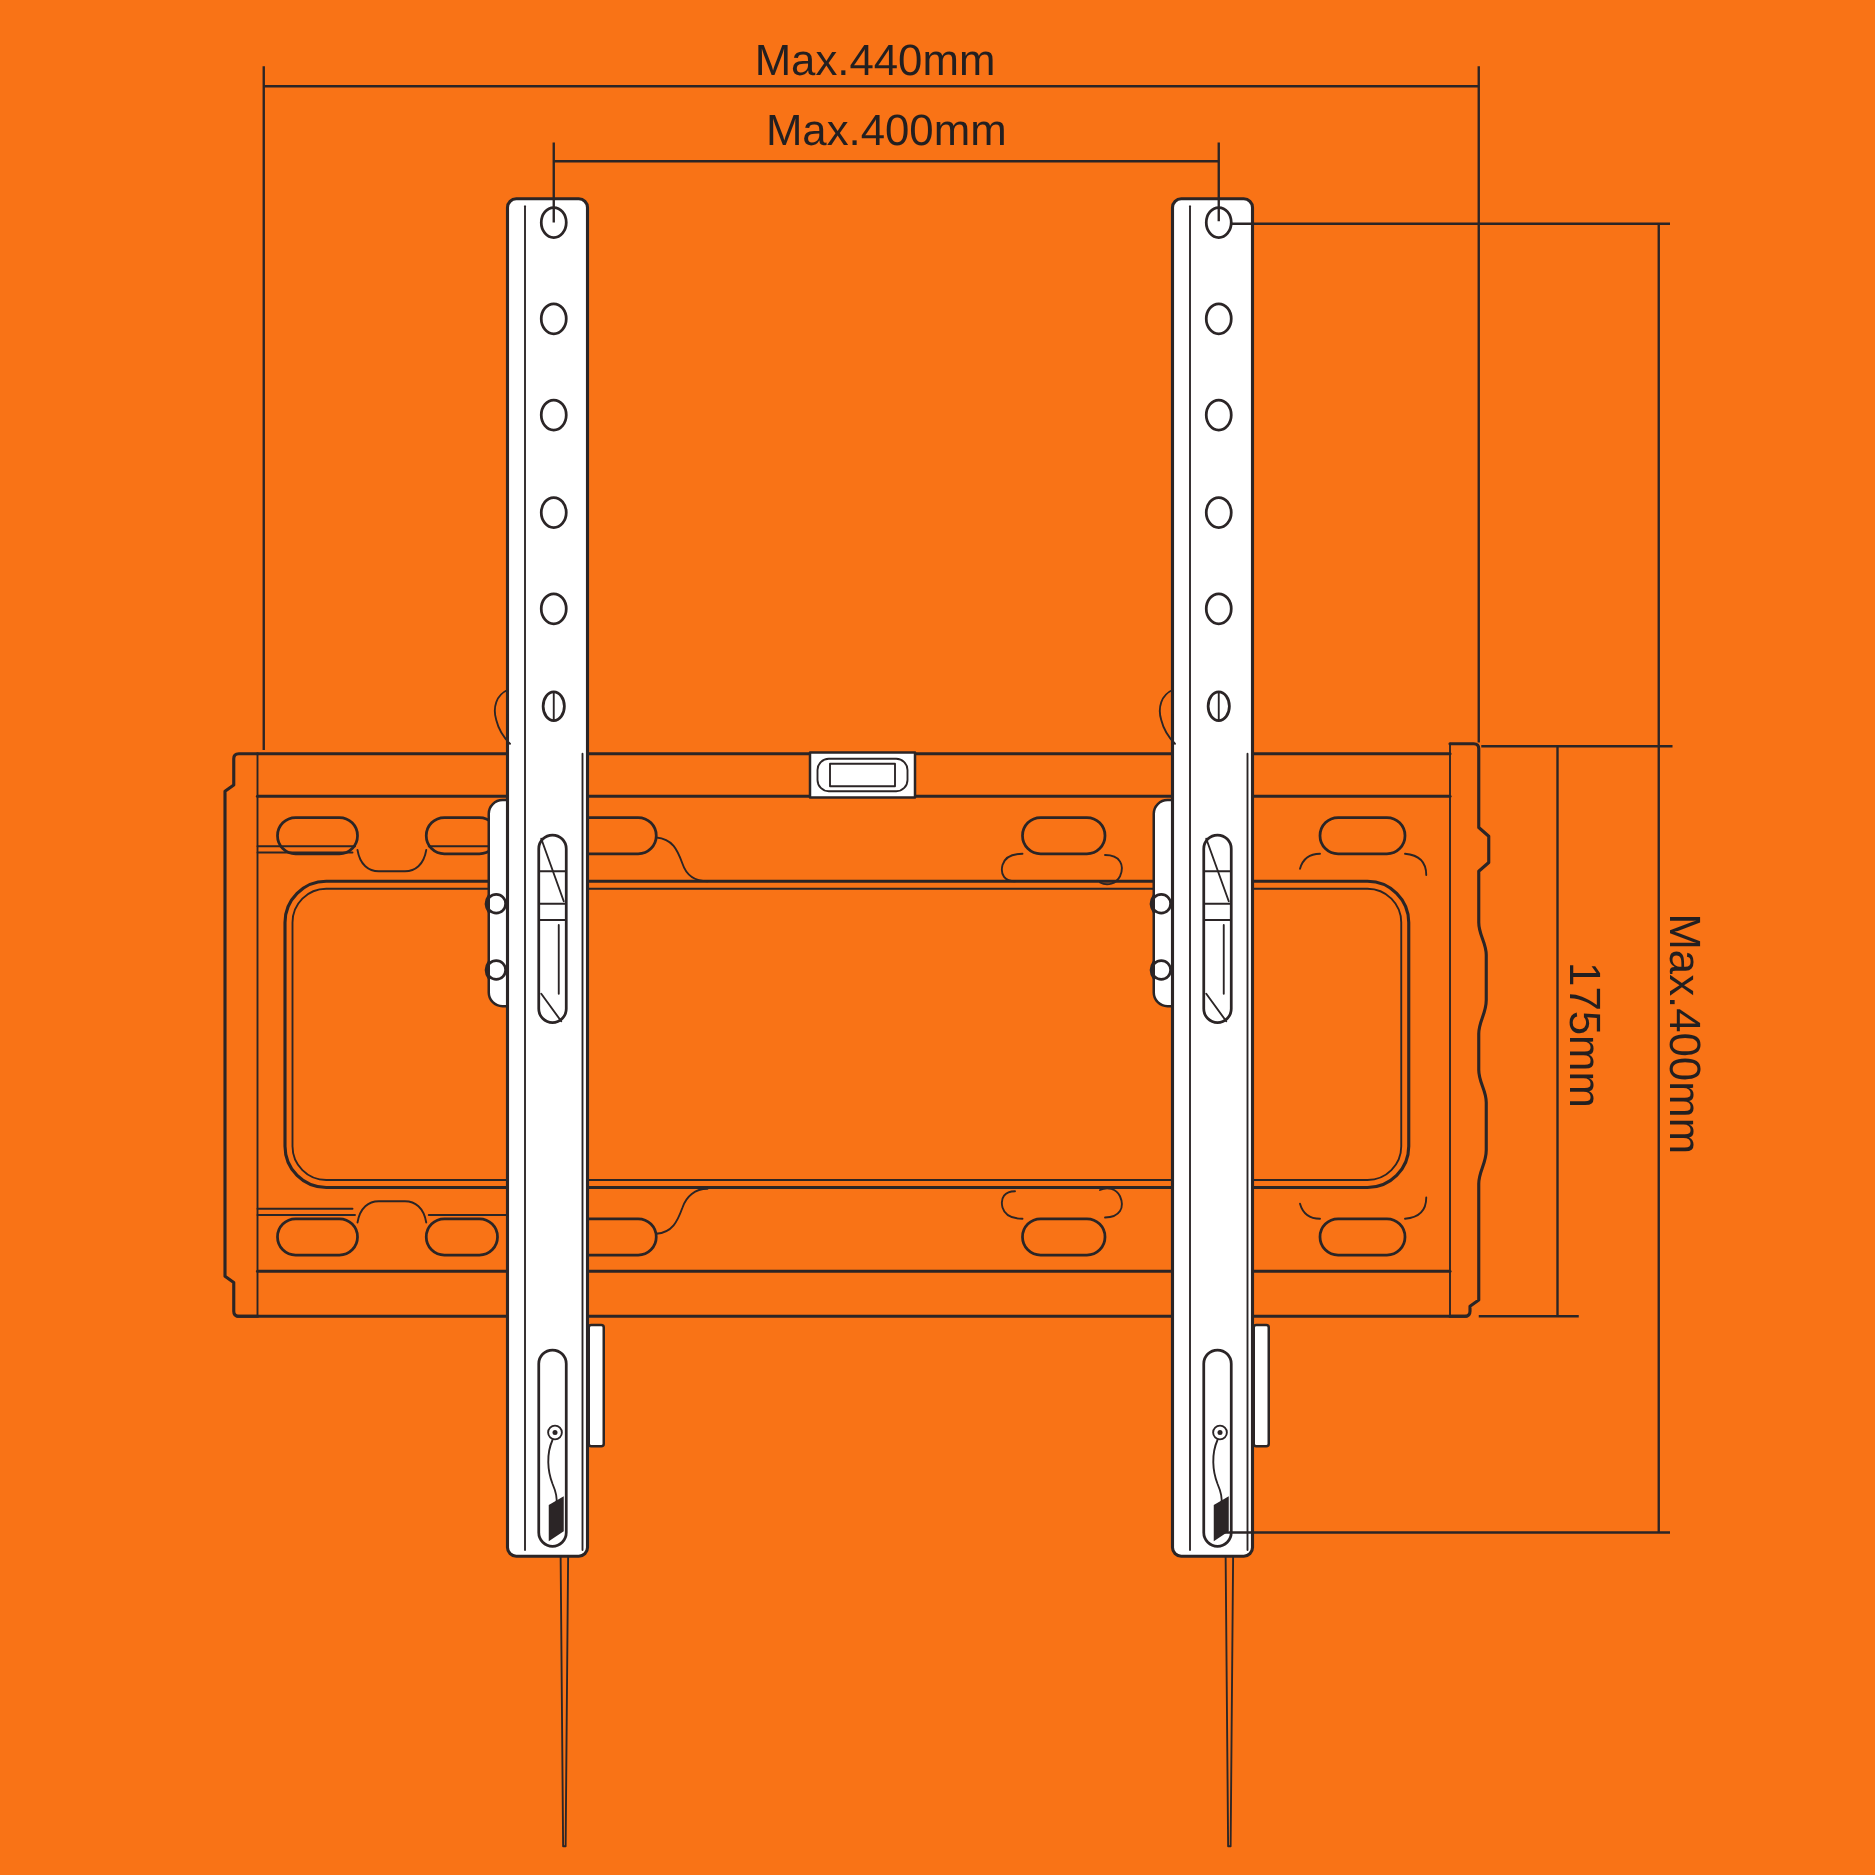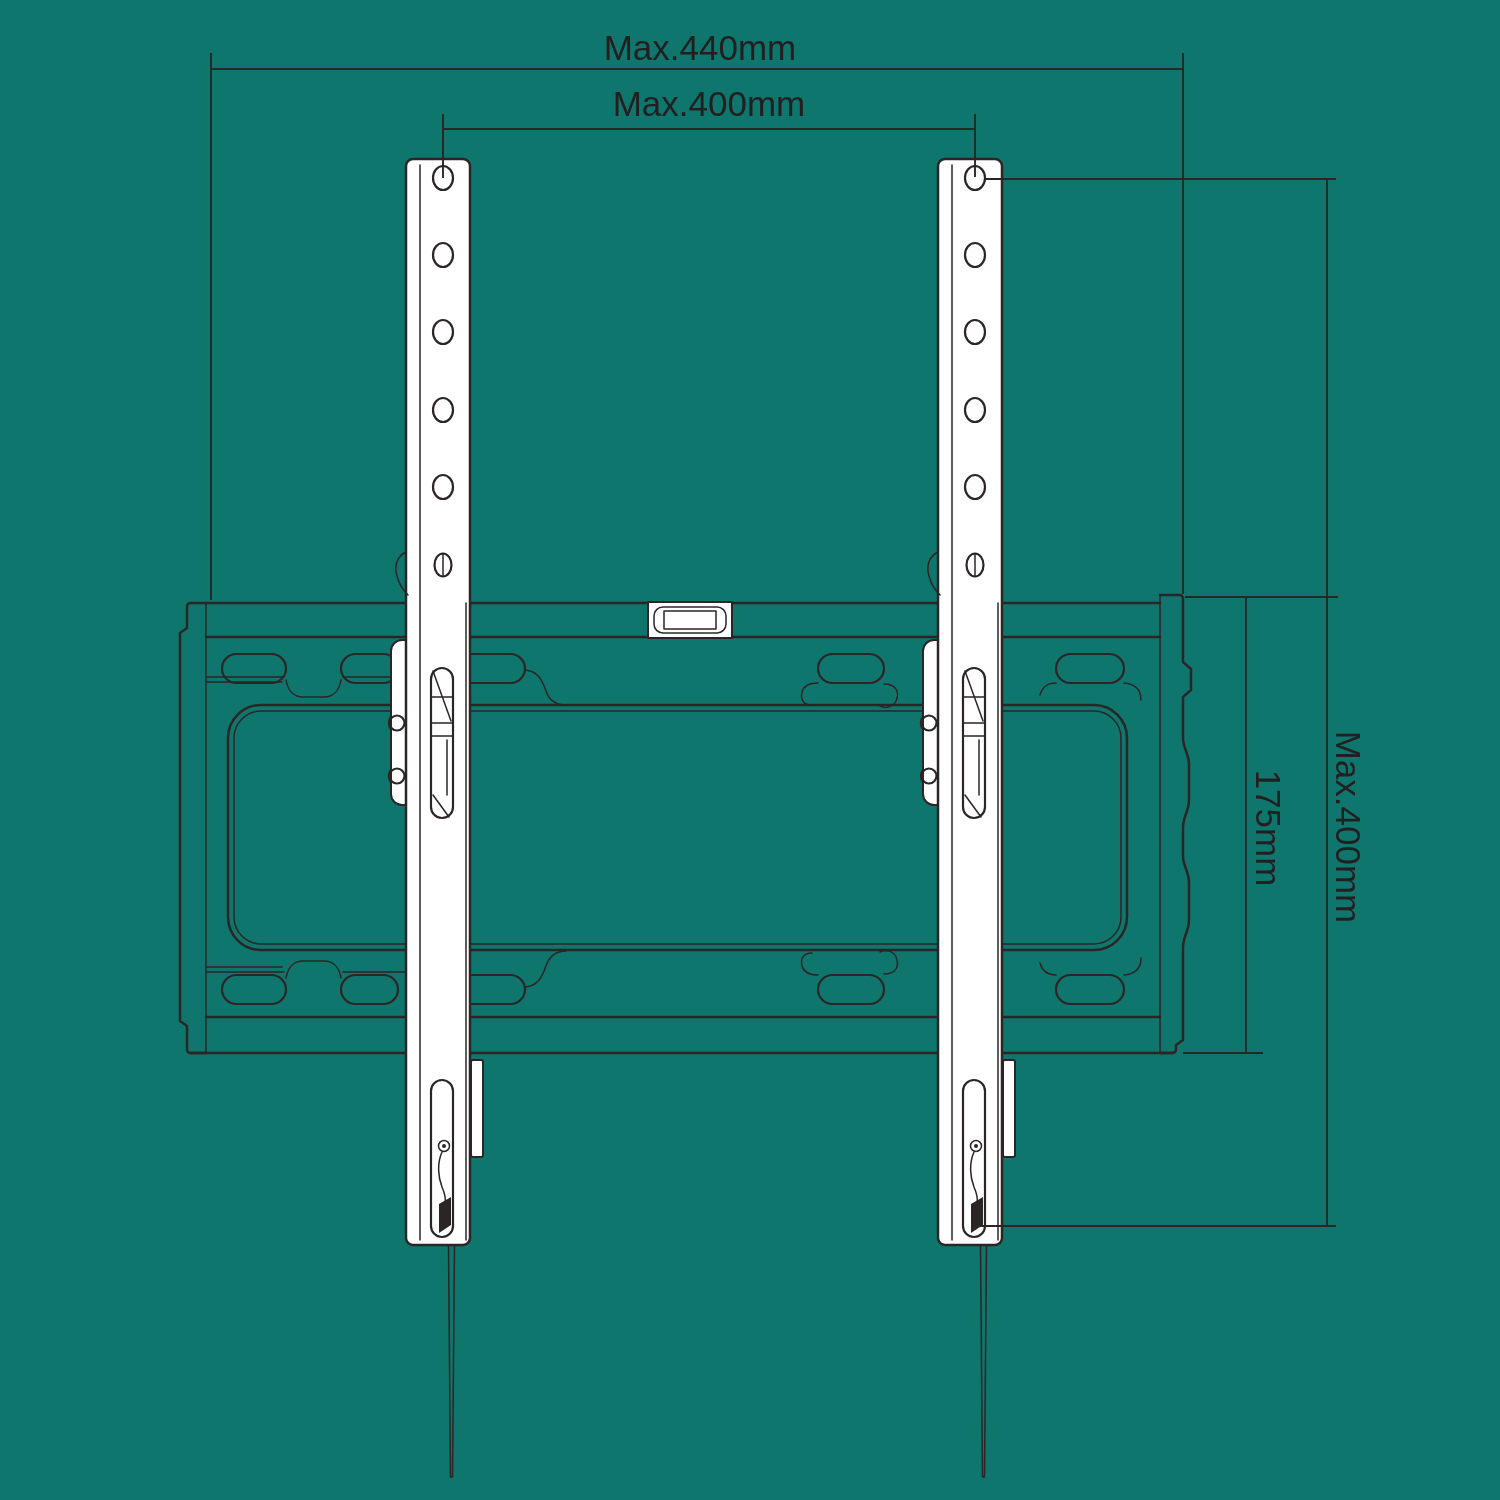--- a/index.html
+++ b/index.html
@@ -1,17 +1,17 @@
 <!DOCTYPE html>
 <html><head>
 <meta charset="utf-8">
 <style>
   html,body{margin:0;padding:0;background:#ffffff;}
   .stage{
-    position:relative;width:1500px;height:1500px;background:#0f766e;
+    position:relative;width:1500px;height:1500px;background:#f97316;
     font-family:"Liberation Sans", sans-serif;overflow:hidden;
   }
   svg{display:block;width:1500px;height:1500px;}
   .outline{fill:none;stroke:#2b2526;stroke-width:2.5;stroke-linecap:round;stroke-linejoin:round;}
   .thin{fill:none;stroke:#2b2526;stroke-width:1.5;stroke-linecap:round;stroke-linejoin:round;}
   .slot{fill:none;stroke:#2b2526;stroke-width:2.2;}
   .whitefill{fill:#ffffff;stroke:#2b2526;stroke-width:2.5;stroke-linejoin:round;}
   .whitefill-thin{fill:#ffffff;stroke:#2b2526;stroke-width:2;stroke-linejoin:round;}
   .dim{fill:none;stroke:#2b2526;stroke-width:1.9;stroke-linecap:butt;}
   .dimtext{fill:#231f20;font-family:"Liberation Sans", sans-serif;font-size:35px;}

